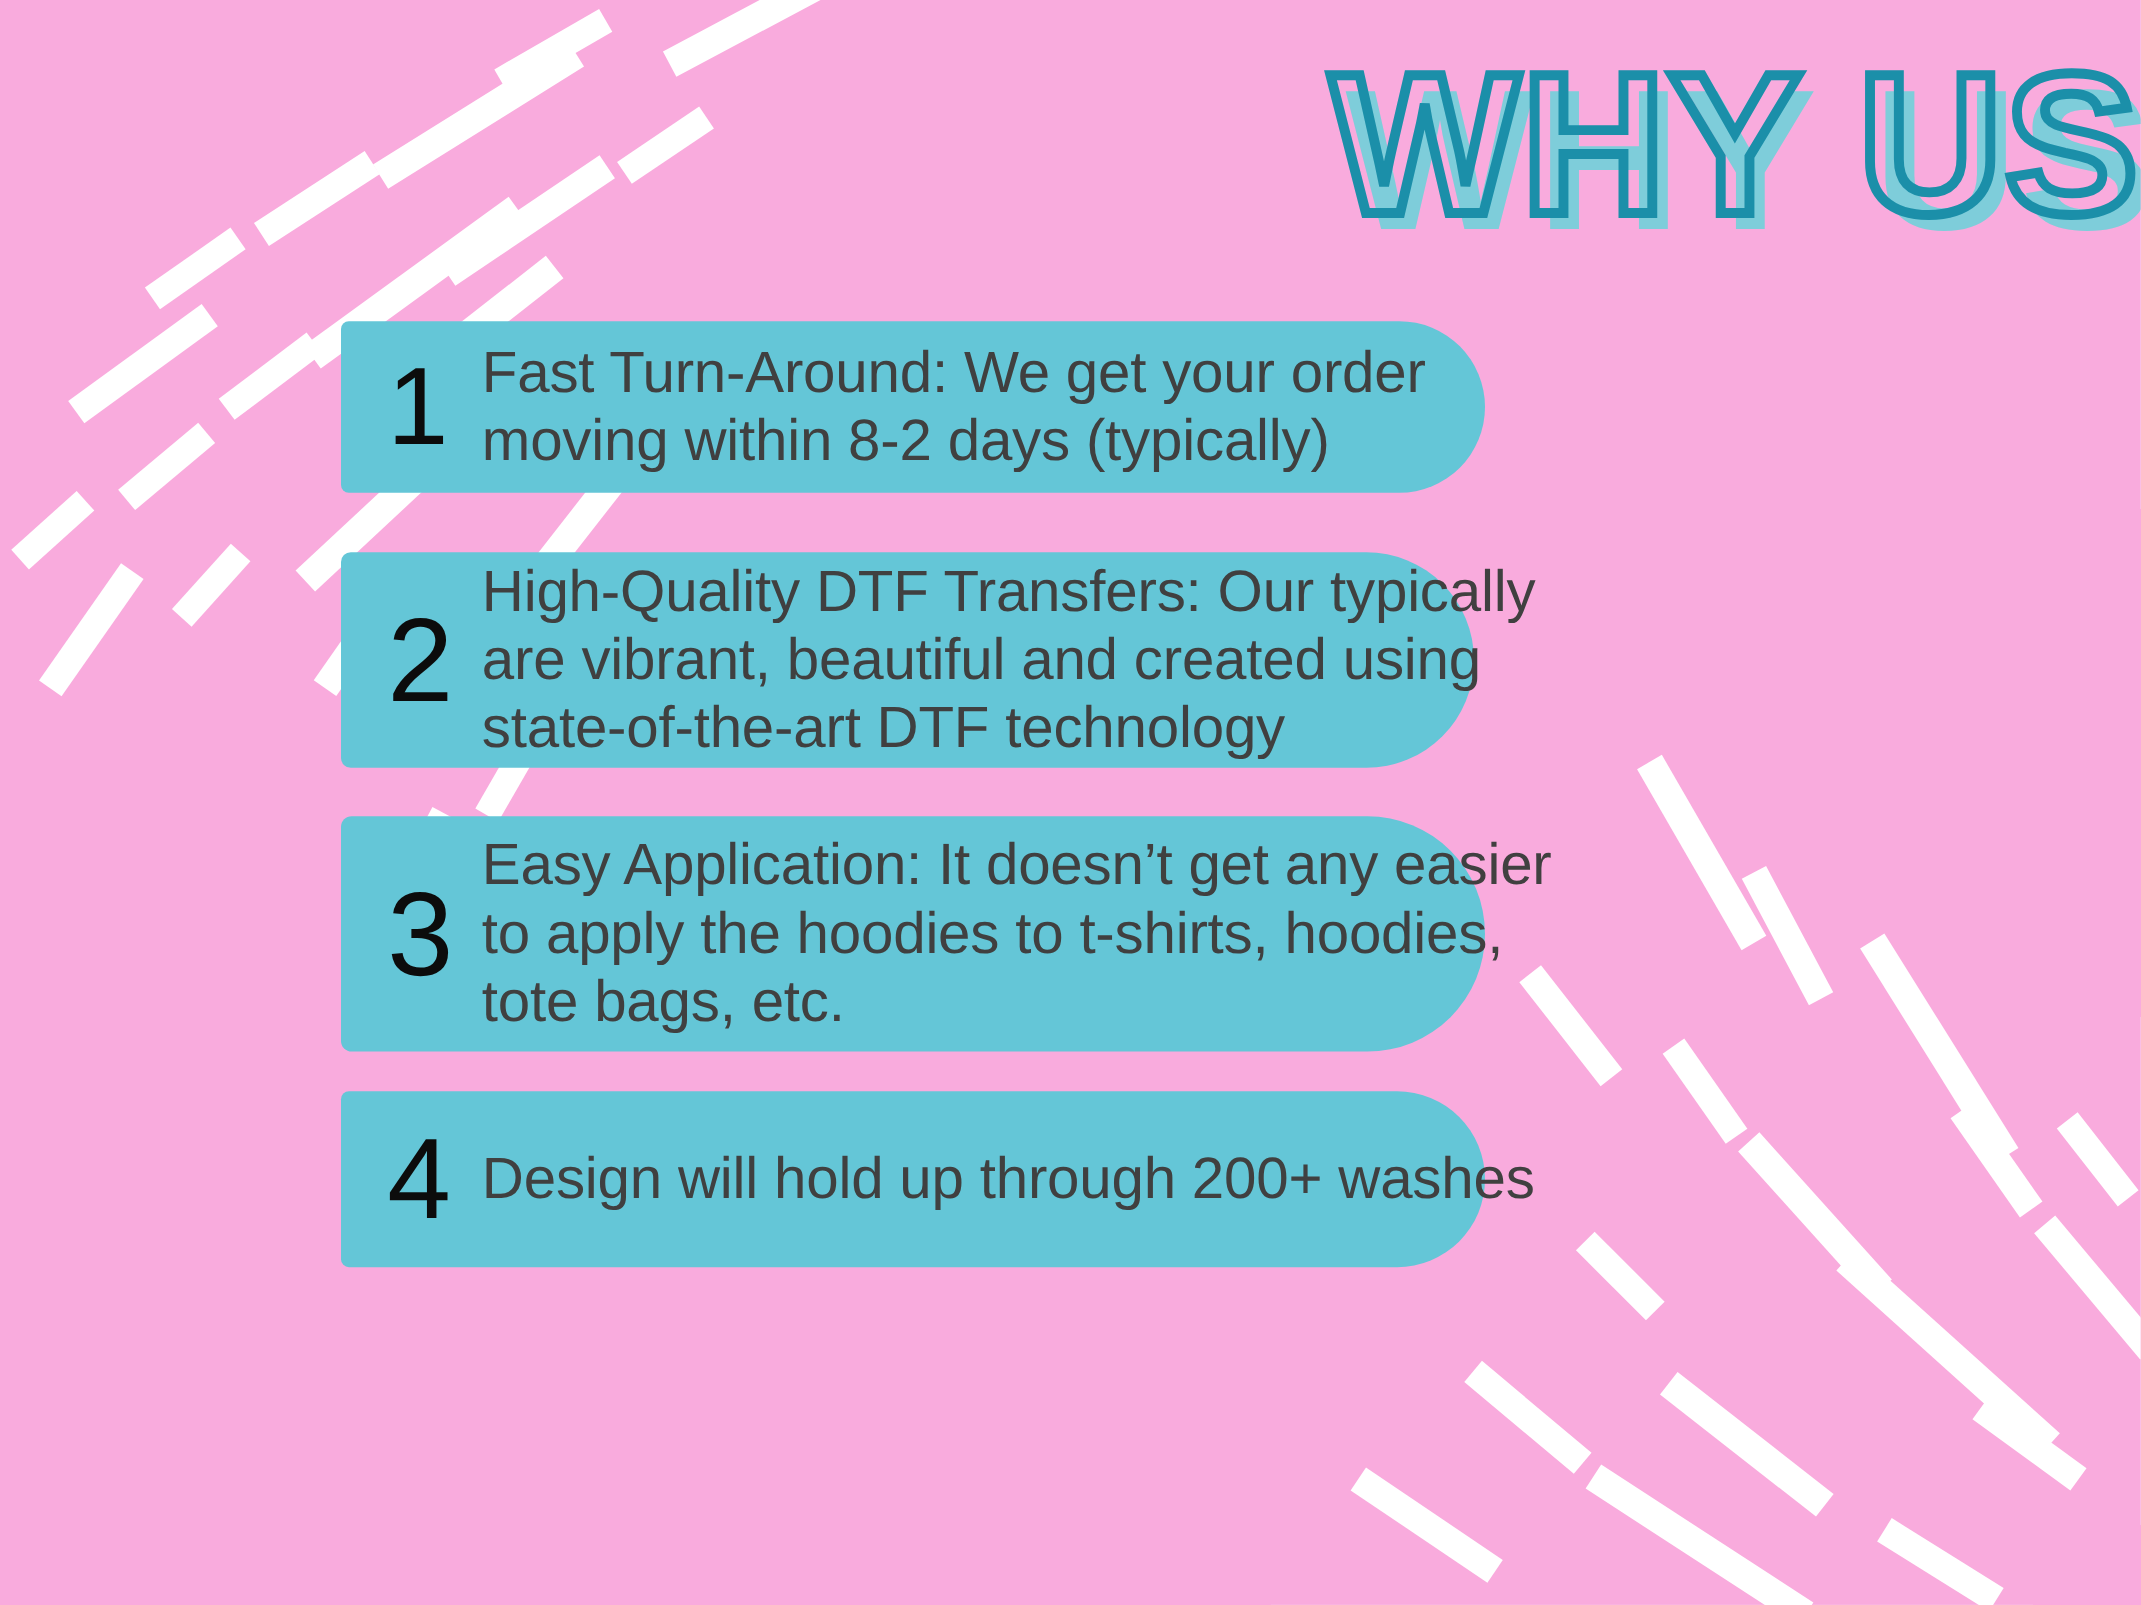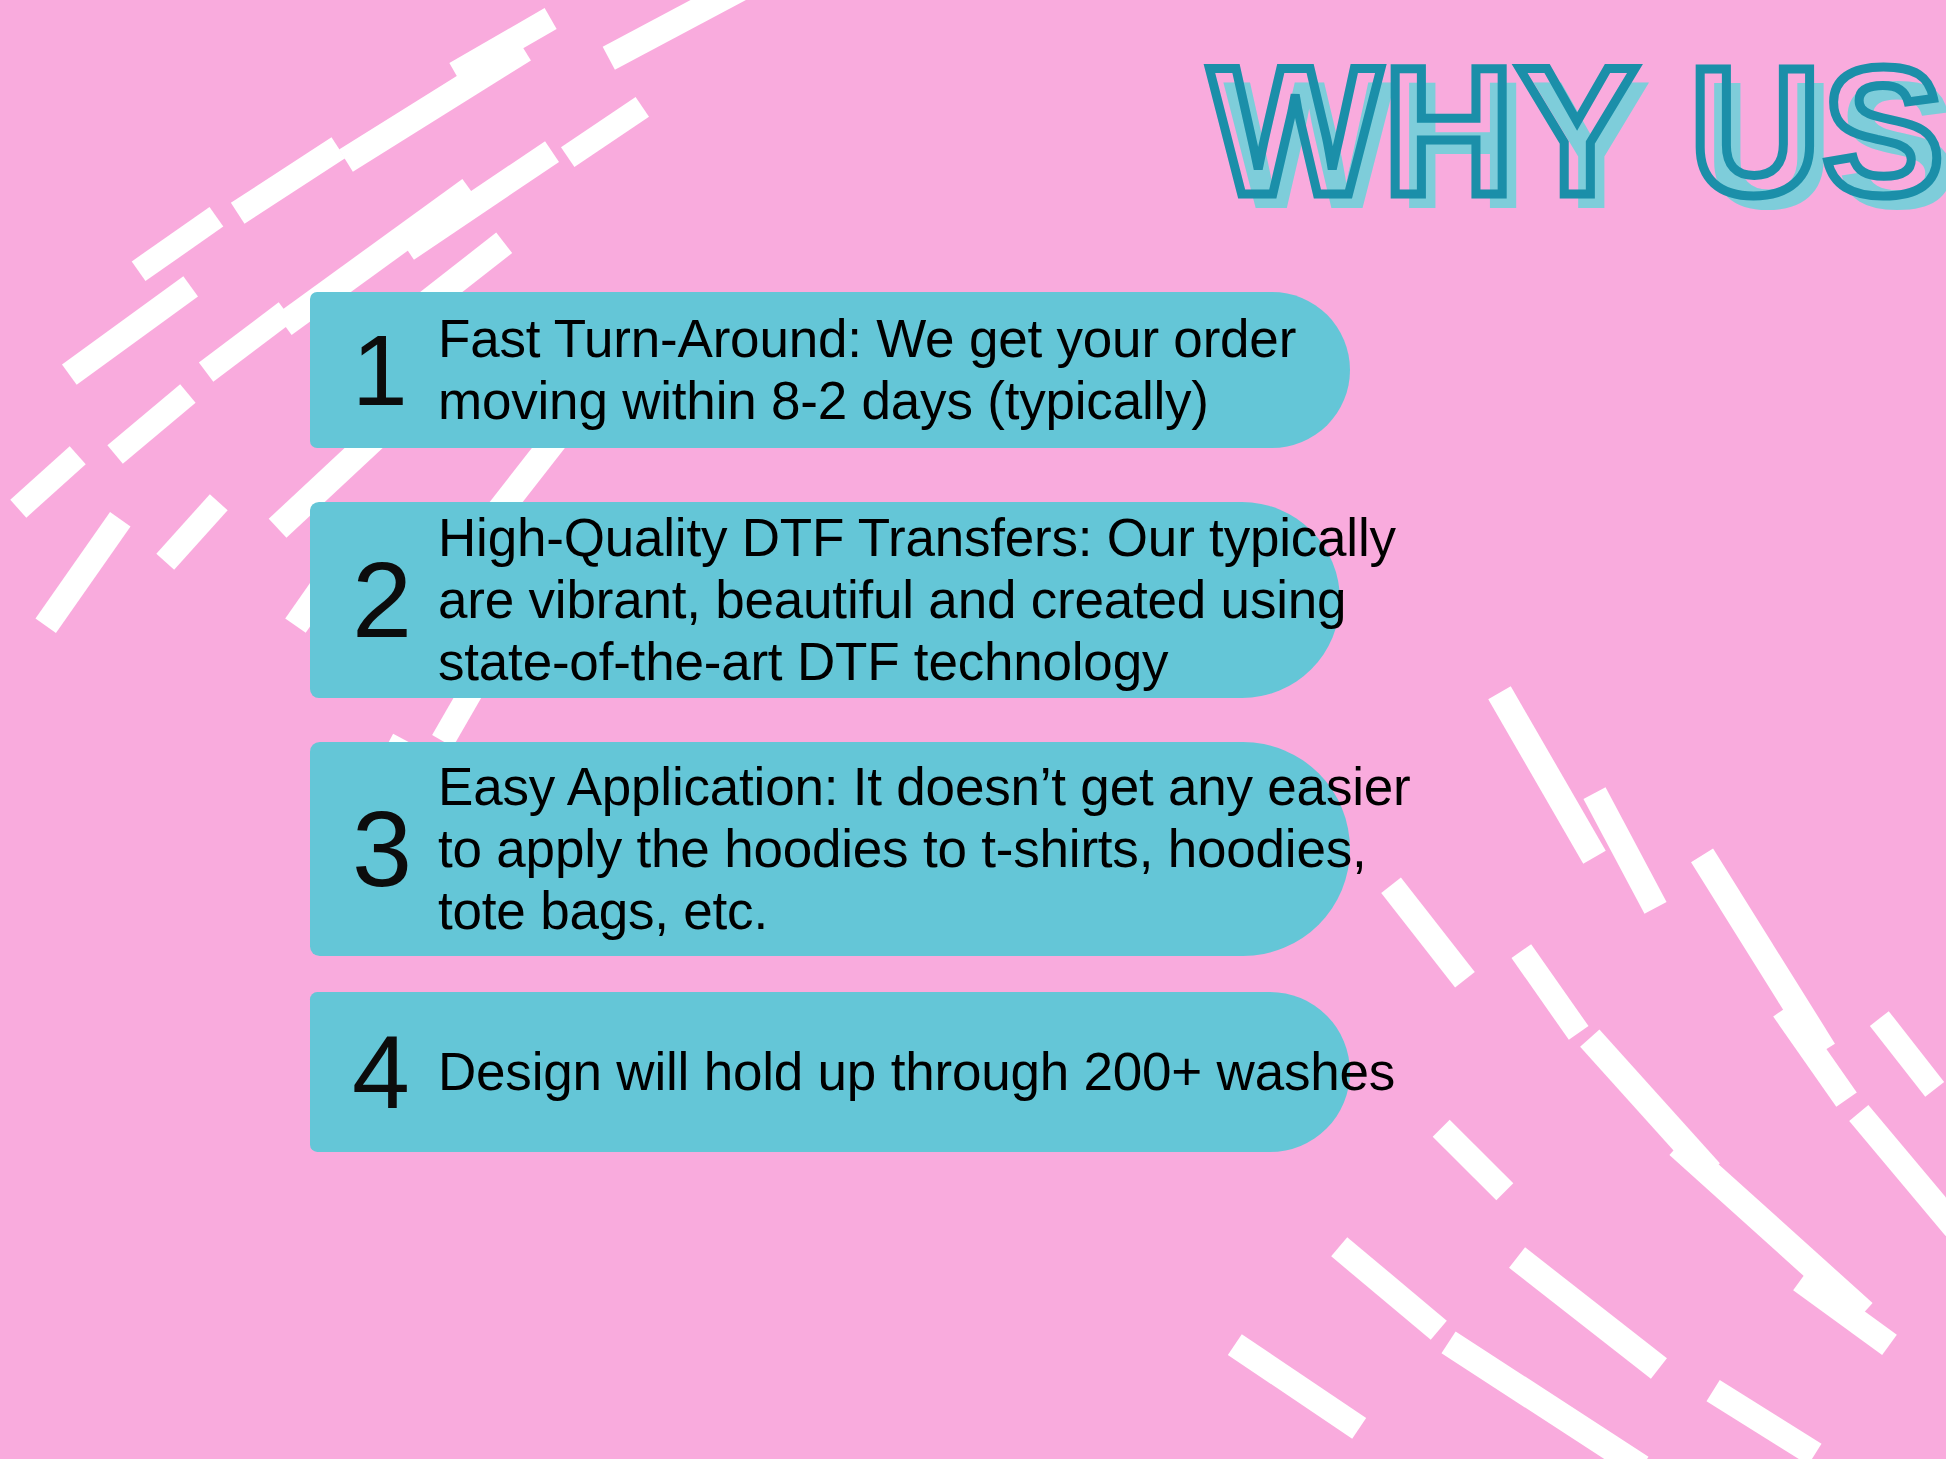--- a/index.html
+++ b/index.html
@@ -88,21 +88,21 @@
     line-height: 1;
     font-weight: 300;
     color: #0c0c0c;
     text-align: left;
     font-family: "Liberation Sans", sans-serif;
   }
   .card-text {
     flex: 1 1 auto;
     font-size: 53px;
     line-height: 62px;
-    color: #000000;
+    color: #404040;
     font-weight: 400;
     letter-spacing: -0.2px;
     font-family: "Liberation Sans", sans-serif;
   }
   .card-text .line { display: block; white-space: nowrap; }
 
   
   #card-1 { height: 156px; width: 1040px; margin-bottom: 54px; }
   #card-2 { height: 196px; width: 1030px; margin-bottom: 44px; }
   #card-3 { height: 214px; width: 1040px; margin-bottom: 36px; }

